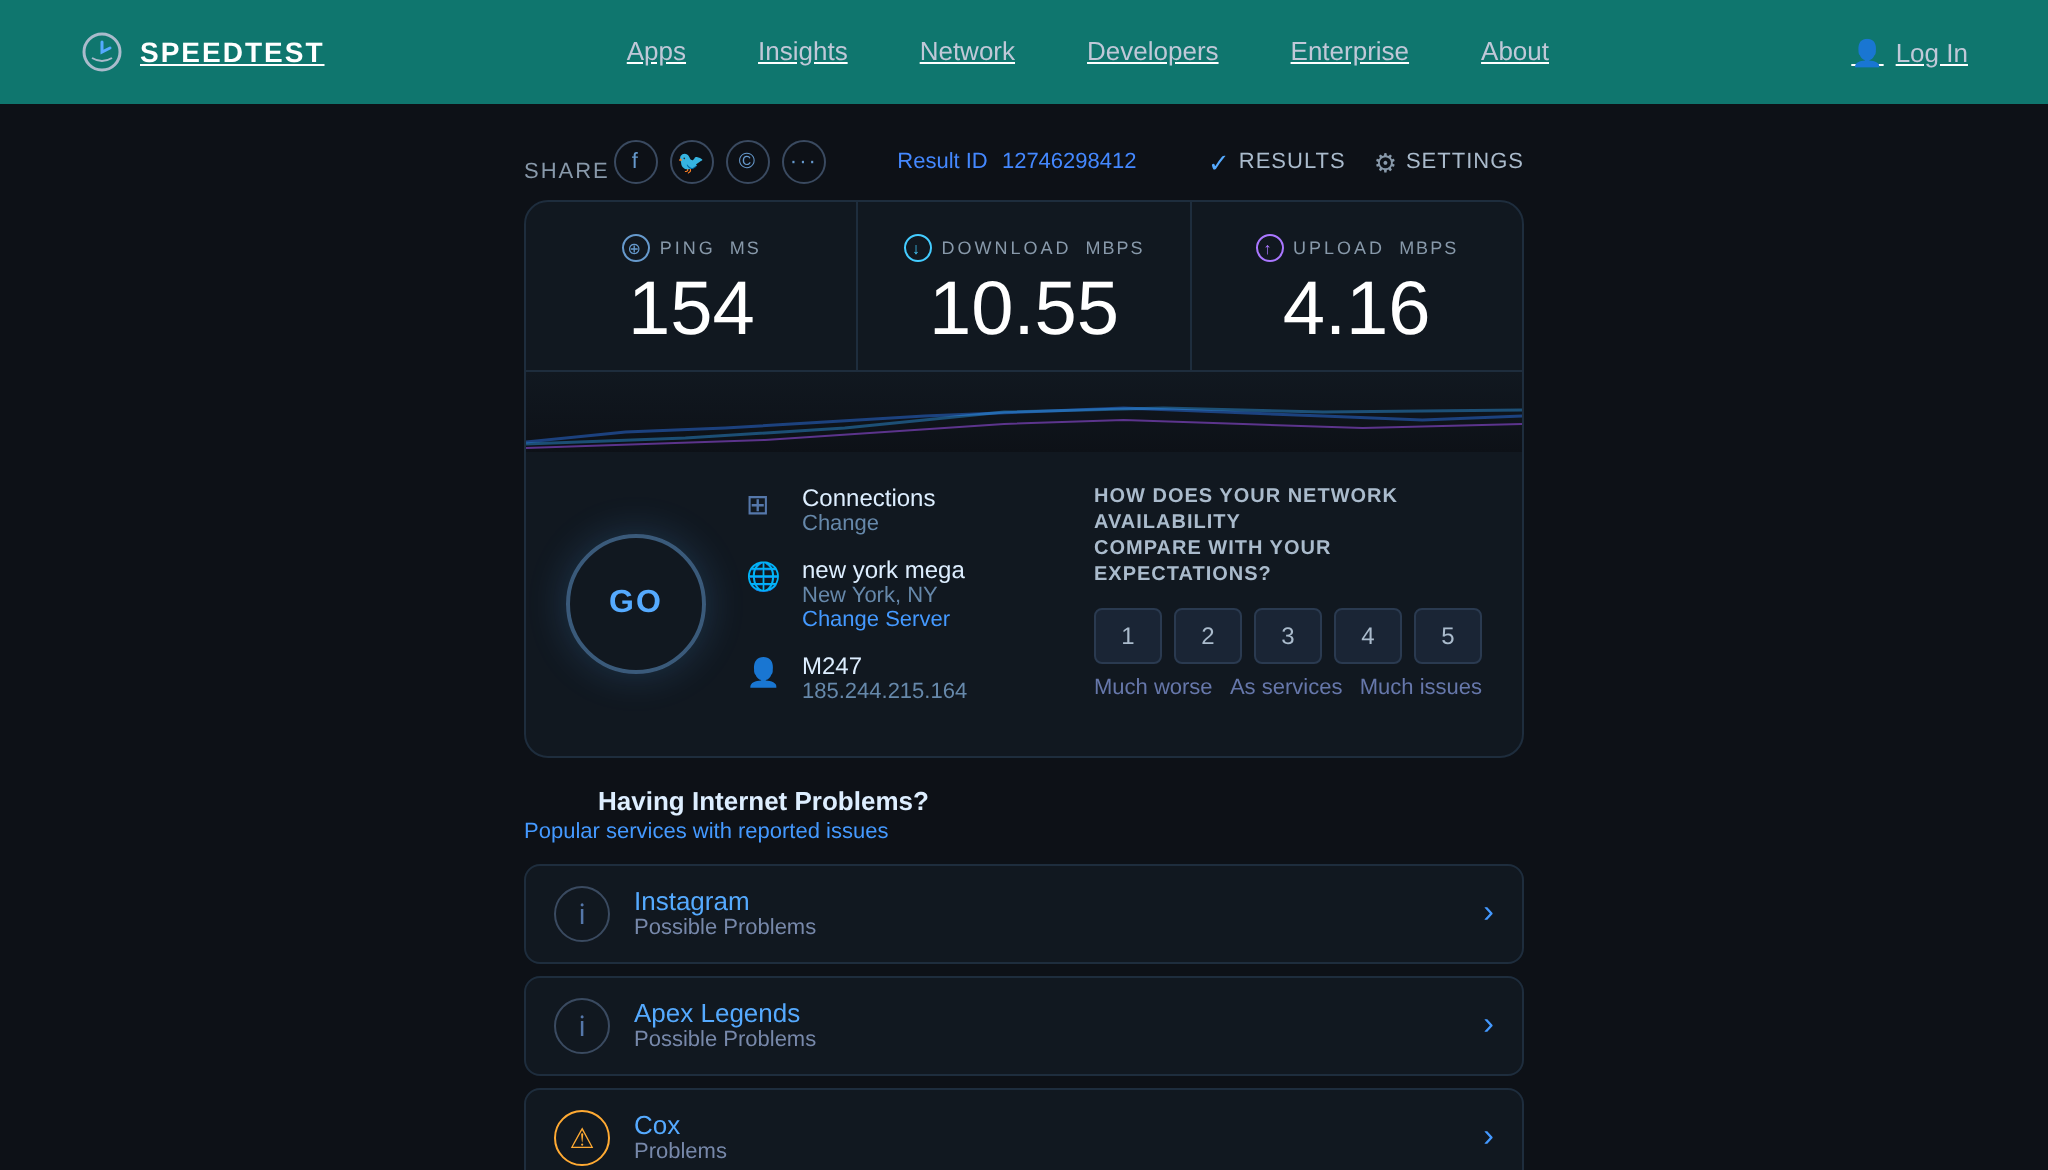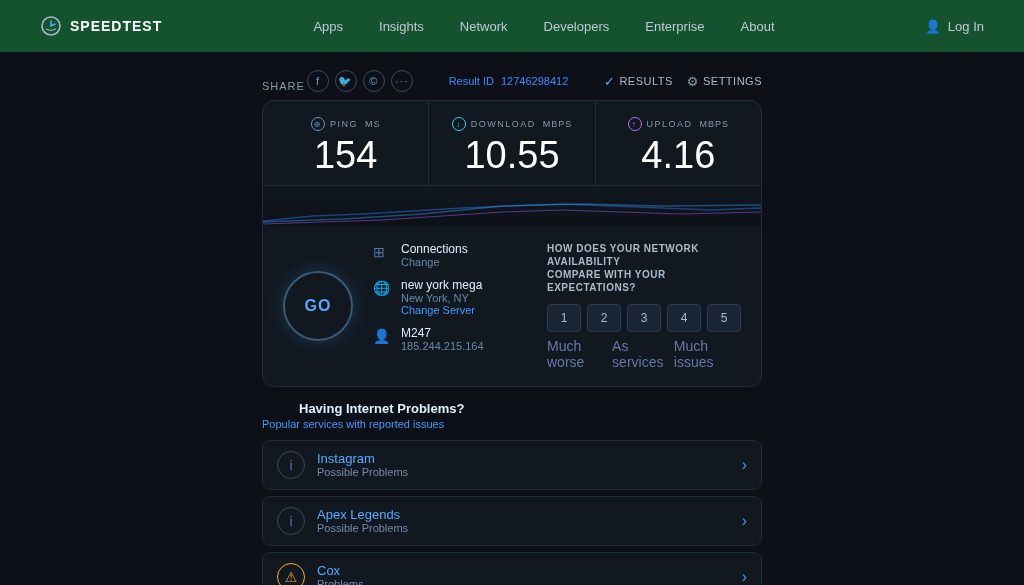--- a/index.html
+++ b/index.html
@@ -12,21 +12,22 @@
       overflow: hidden;
     }
 
     
     nav {
       display: flex;
       align-items: center;
       justify-content: space-between;
       padding: 0 40px;
       height: 52px;
-      background: #14532d;
+      background: #0f766e;
+      text-decoration: underline;
     }
     .nav-logo {
       display: flex;
       align-items: center;
       gap: 8px;
       color: #fff;
       font-size: 14px;
       font-weight: 700;
       letter-spacing: 1px;
     }
@@ -279,21 +280,21 @@
       display: flex;
       align-items: center;
       justify-content: center;
       font-size: 12px;
       color: #aabbcc;
       cursor: pointer;
     }
     .rating-labels {
       display: flex;
       justify-content: space-between;
-      font-size: 14px;
+      font-size: 11px;
       color: #6677aa;
     }
 
     
     .outage-section {
       width: 500px;
       margin-top: 14px;
     }
     .outage-header-title {
       font-size: 13px;

